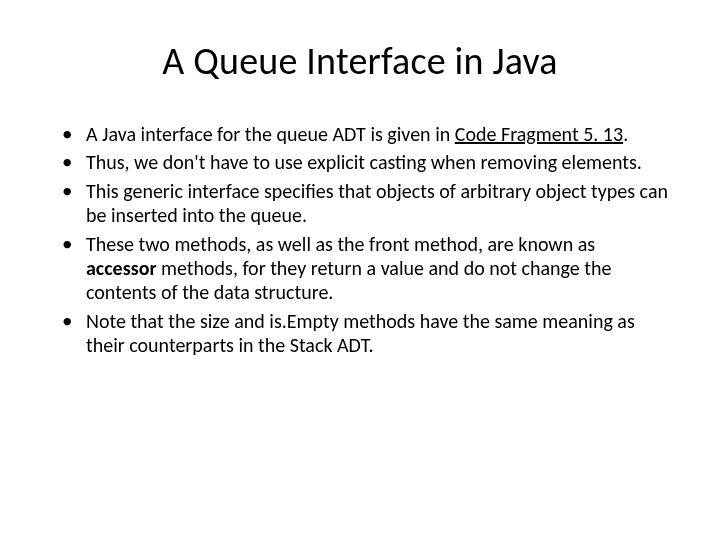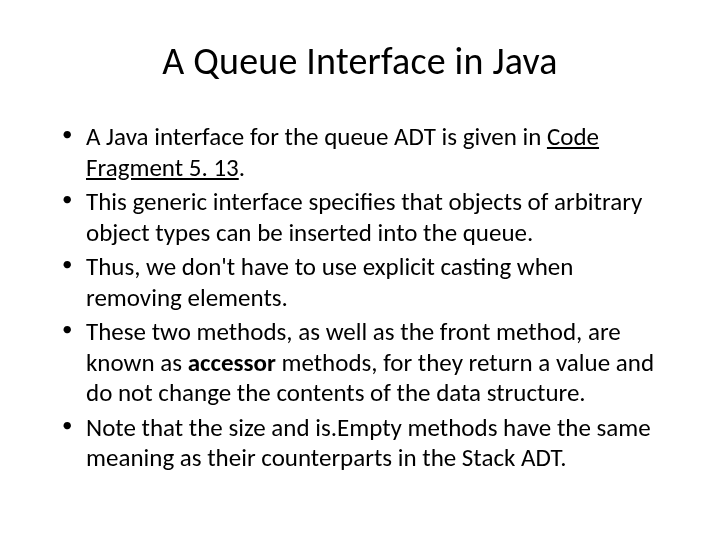--- a/index.html
+++ b/index.html
@@ -24,21 +24,21 @@
     margin: 0 0 38px 0;
     letter-spacing: 0.2px;
   }
   ul.bullets {
     list-style: none;
     margin: 0;
     padding: 0 0 0 10px;
   }
   ul.bullets li {
     position: relative;
-    font-size: 25px;
+    font-size: 20px;
     line-height: 1.22;
     padding-left: 24px;
     margin-bottom: 4px;
   }
   ul.bullets li::before {
     content: "•";
     position: absolute;
     left: 0;
     top: 0;
     font-size: 21px;
@@ -46,18 +46,18 @@
   .u { text-decoration: underline; }
   .b { font-weight: 700; }
 </style>
 </head>
 <body>
 
 <div class="slide">
   <h1 class="title">A Queue Interface in Java</h1>
   <ul class="bullets">
     <li><span>A Java interface for the queue ADT is given in </span><span class="u">Code Fragment 5. 13</span><span>.</span></li>
+    <li><span>Thus, we don't have to use explicit casting when removing elements.</span></li>
     <li><span>This generic interface specifies that objects of arbitrary object types can be inserted into the queue.</span></li>
-    <li><span>Thus, we don't have to use explicit casting when removing elements.</span></li>
     <li><span>These two methods, as well as the front method, are known as </span><span class="b">accessor</span><span> methods, for they return a value and do not change the contents of the data structure.</span></li>
     <li><span>Note that the size and is.Empty methods have the same meaning as their counterparts in the Stack ADT.</span></li>
   </ul>
 </div>
 
 </body></html>

